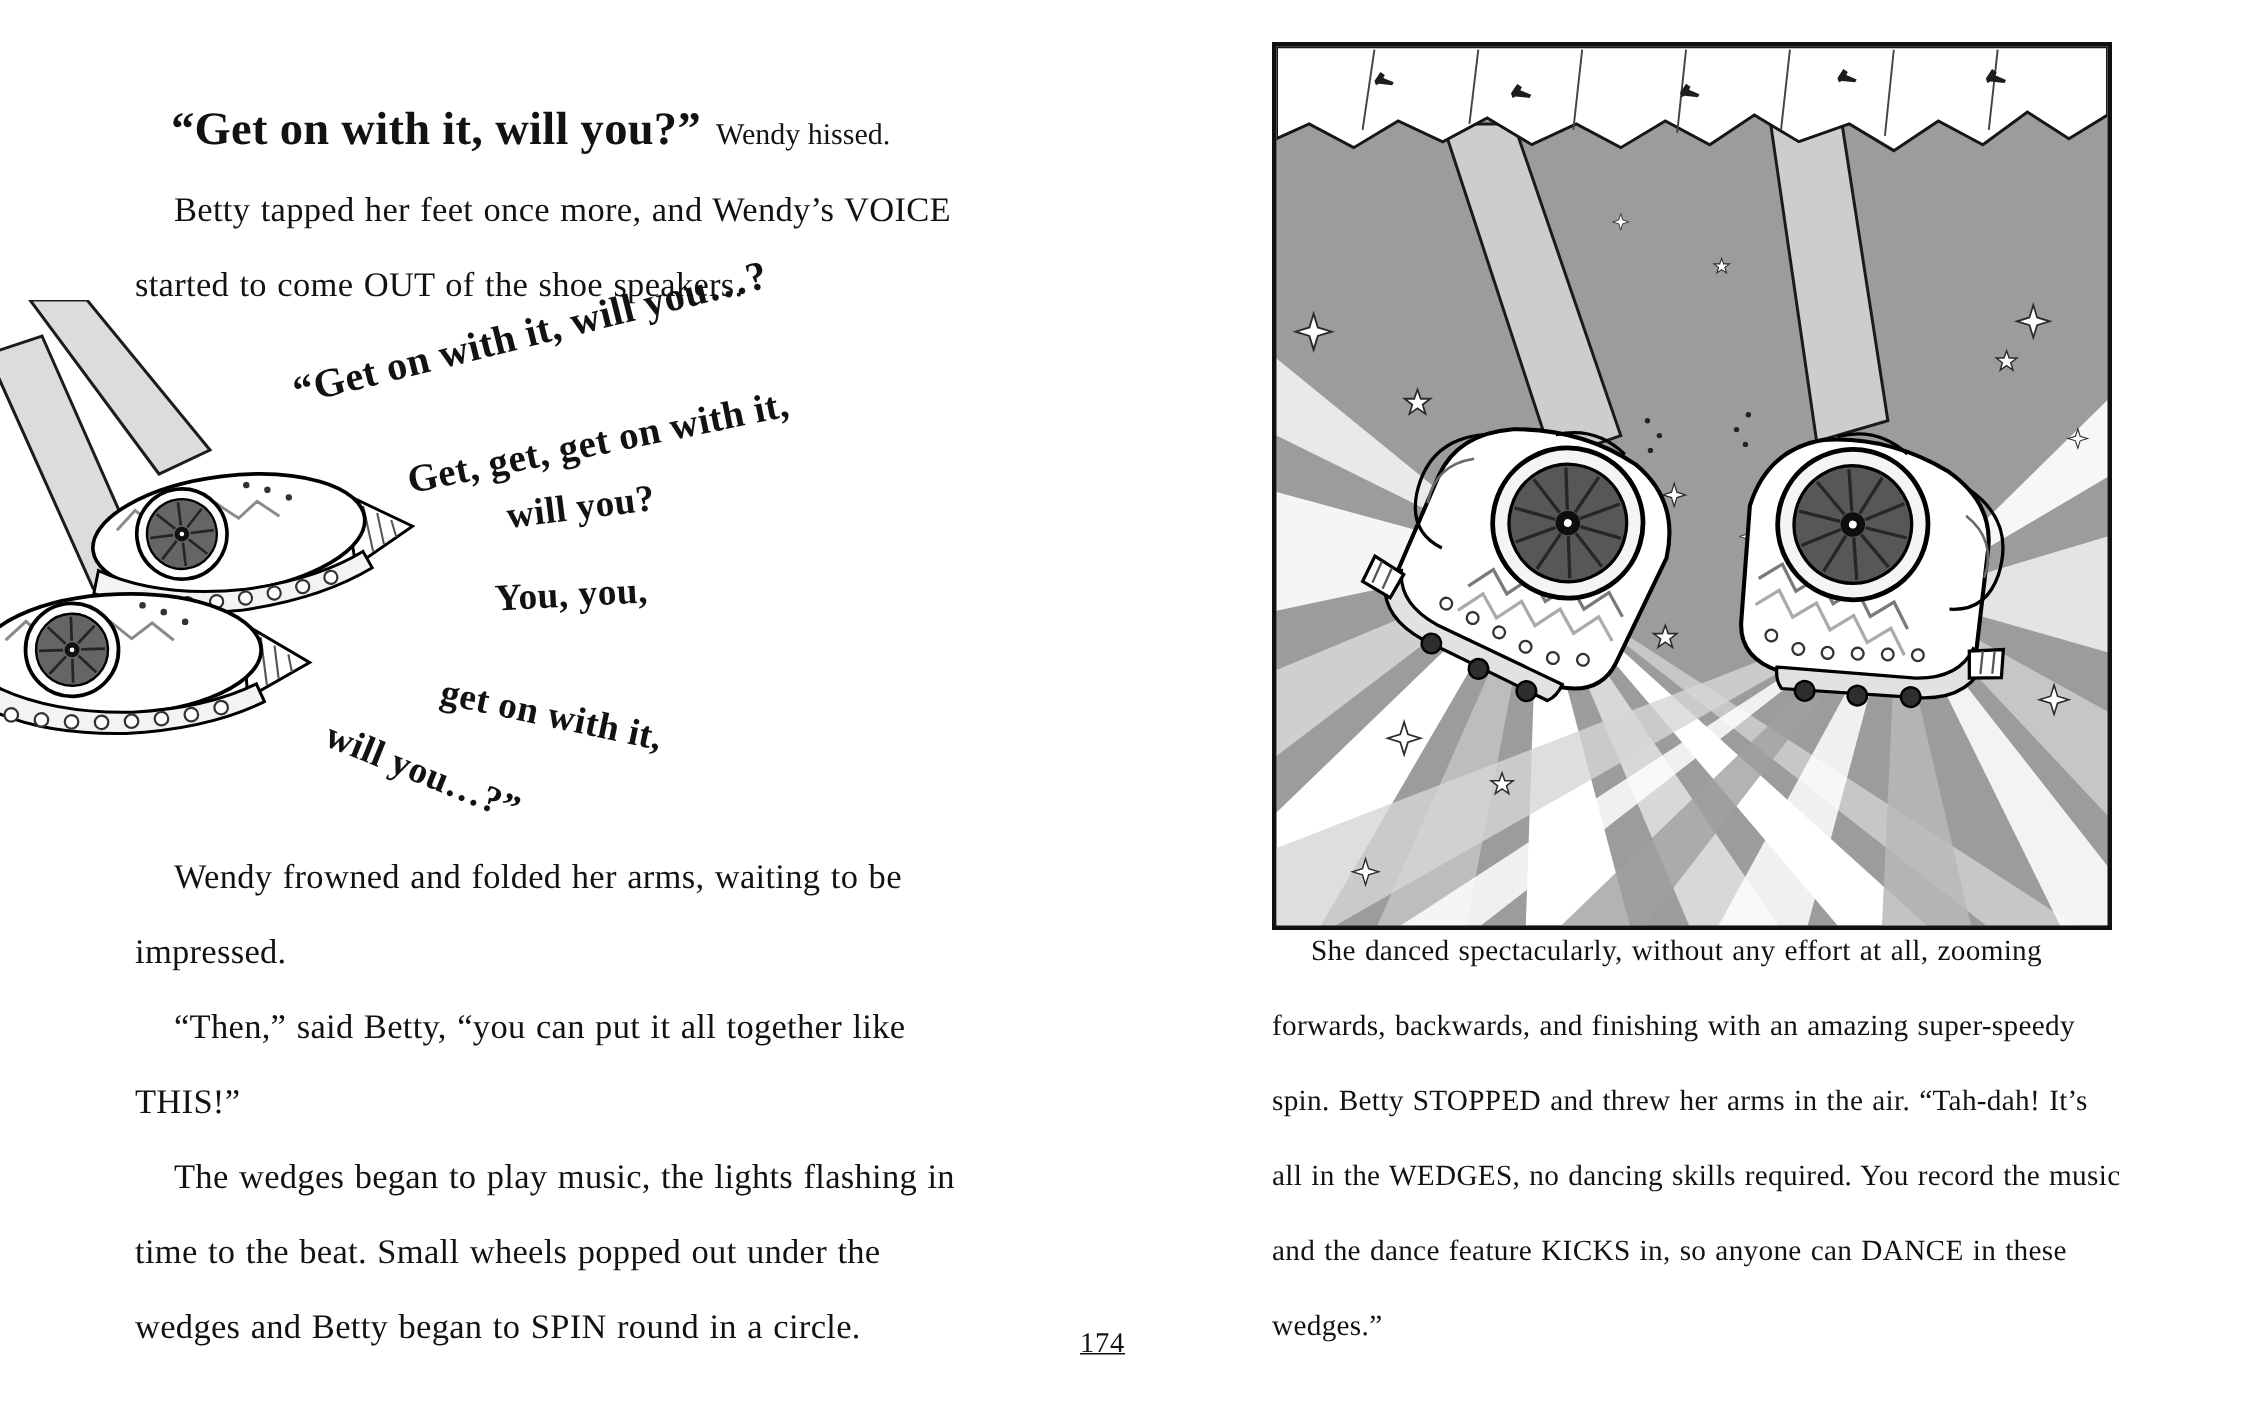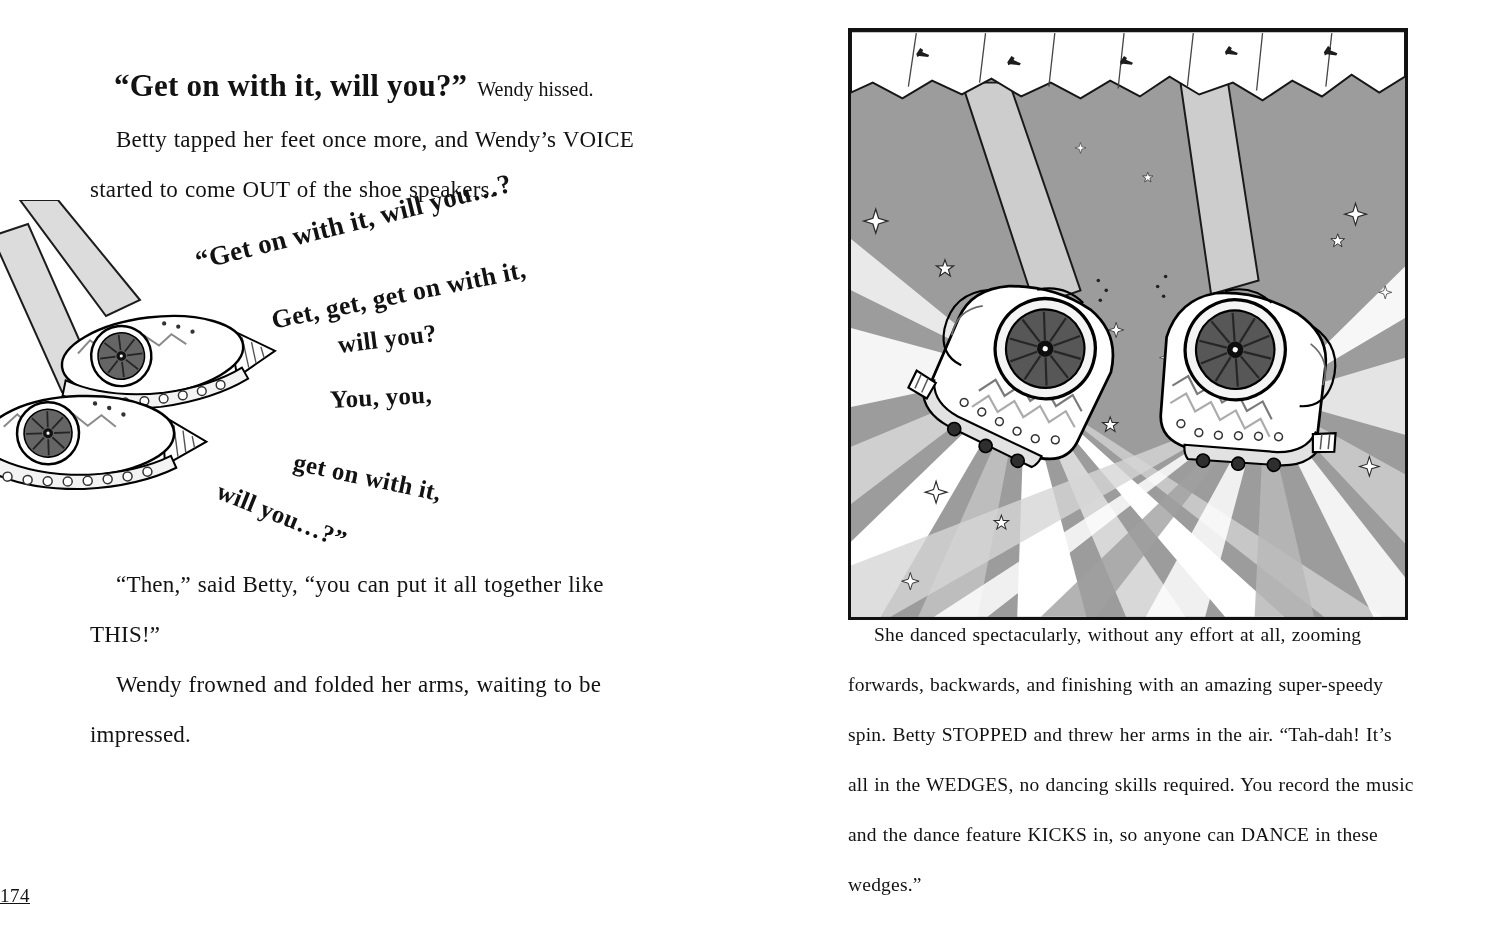--- a/index.html
+++ b/index.html
@@ -31,21 +31,21 @@
   }
   #lyric-0{left:196px;top:246px;font-size:27px;transform:rotate(-14deg);}
   #lyric-1{left:272px;top:306px;font-size:26px;transform:rotate(-11.5deg);}
   #lyric-2{left:338px;top:331px;font-size:25px;transform:rotate(-7deg);}
   #lyric-3{left:330px;top:386px;font-size:25px;transform:rotate(-3deg);}
   #lyric-4{left:294px;top:448px;font-size:25px;transform:rotate(12deg);}
   #lyric-5{left:218px;top:476px;font-size:25px;transform:rotate(22deg);}
 
   .pagenum{
     position:absolute;top:885px;left:0;width:100%;
-    text-align:left;font-size:19px;letter-spacing:.5px;text-decoration:underline;
+    text-align:right;font-size:19px;letter-spacing:.5px;text-decoration:underline;
   }
 
   
   #left-illo{position:absolute;left:-8px;top:200px;width:290px;height:320px;}
   #right-illo-frame{
     position:absolute;left:98px;top:28px;width:560px;height:592px;
     box-sizing:border-box;border:3px solid #111;background:#9c9c9c;
   }
   #right-illo-frame svg{display:block;width:100%;height:100%;}
 
@@ -123,22 +123,23 @@
     </g>
     <g>
       <use href="#sshoe" xlink:href="#sshoe" transform="translate(162,152) scale(0.97) rotate(-7)"></use>
     </g>
     <g>
       <use href="#sshoe" xlink:href="#sshoe" transform="translate(90,232) rotate(-2)"></use>
     </g>
   </svg>
 
   <div class="bodyblock" id="lp-lower">
+    <p>Wendy frowned and folded her arms, waiting to be impressed.</p>
     <p>“Then,” said Betty, “you can put it all together like THIS!”</p>
-    <p>Wendy frowned and folded her arms, waiting to be impressed.</p>
+    <p>The wedges began to play music, the lights flashing in time to the beat. Small wheels popped out under the wedges and Betty began to SPIN round in a circle.</p>
   </div>
 
   <div class="pagenum">174</div>
 </div>
 
 <div class="page" id="page-right">
 
   <div id="right-illo-frame">
     <svg viewBox="0 0 560 592" xmlns="http://www.w3.org/2000/svg">
       <defs>

